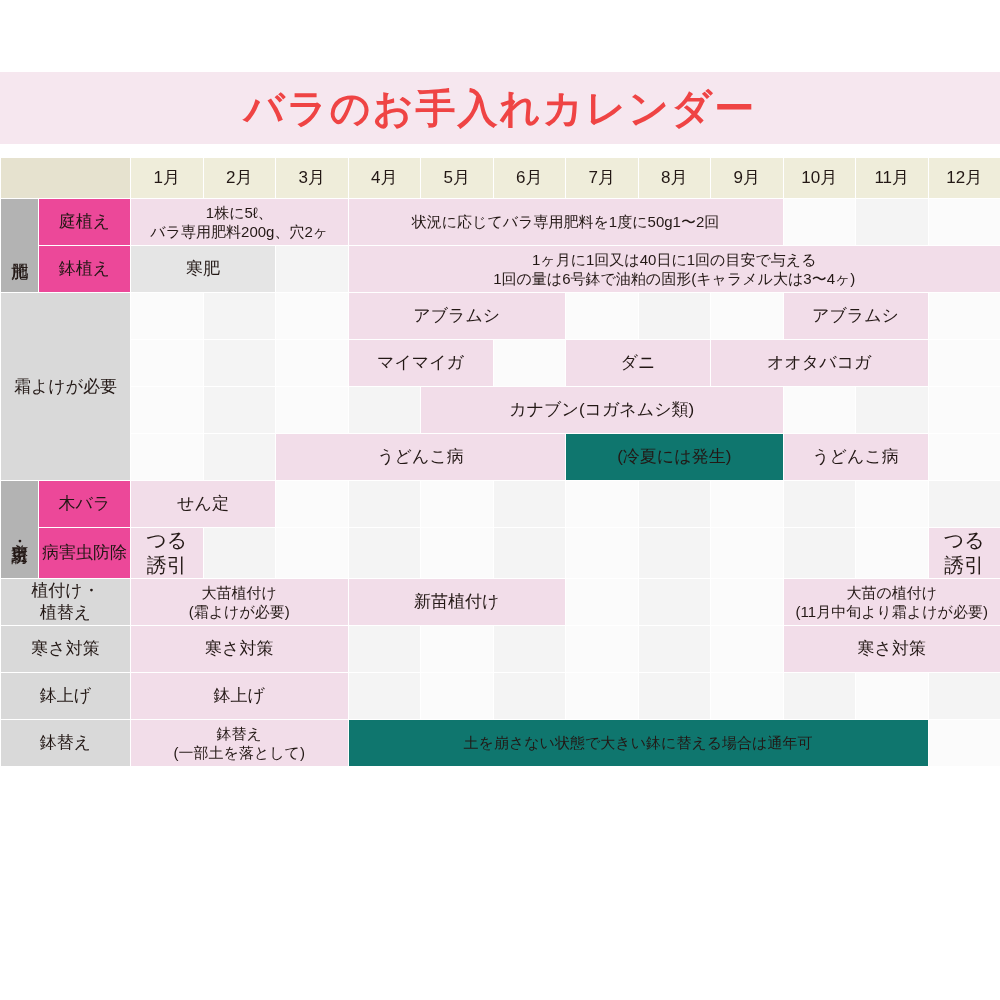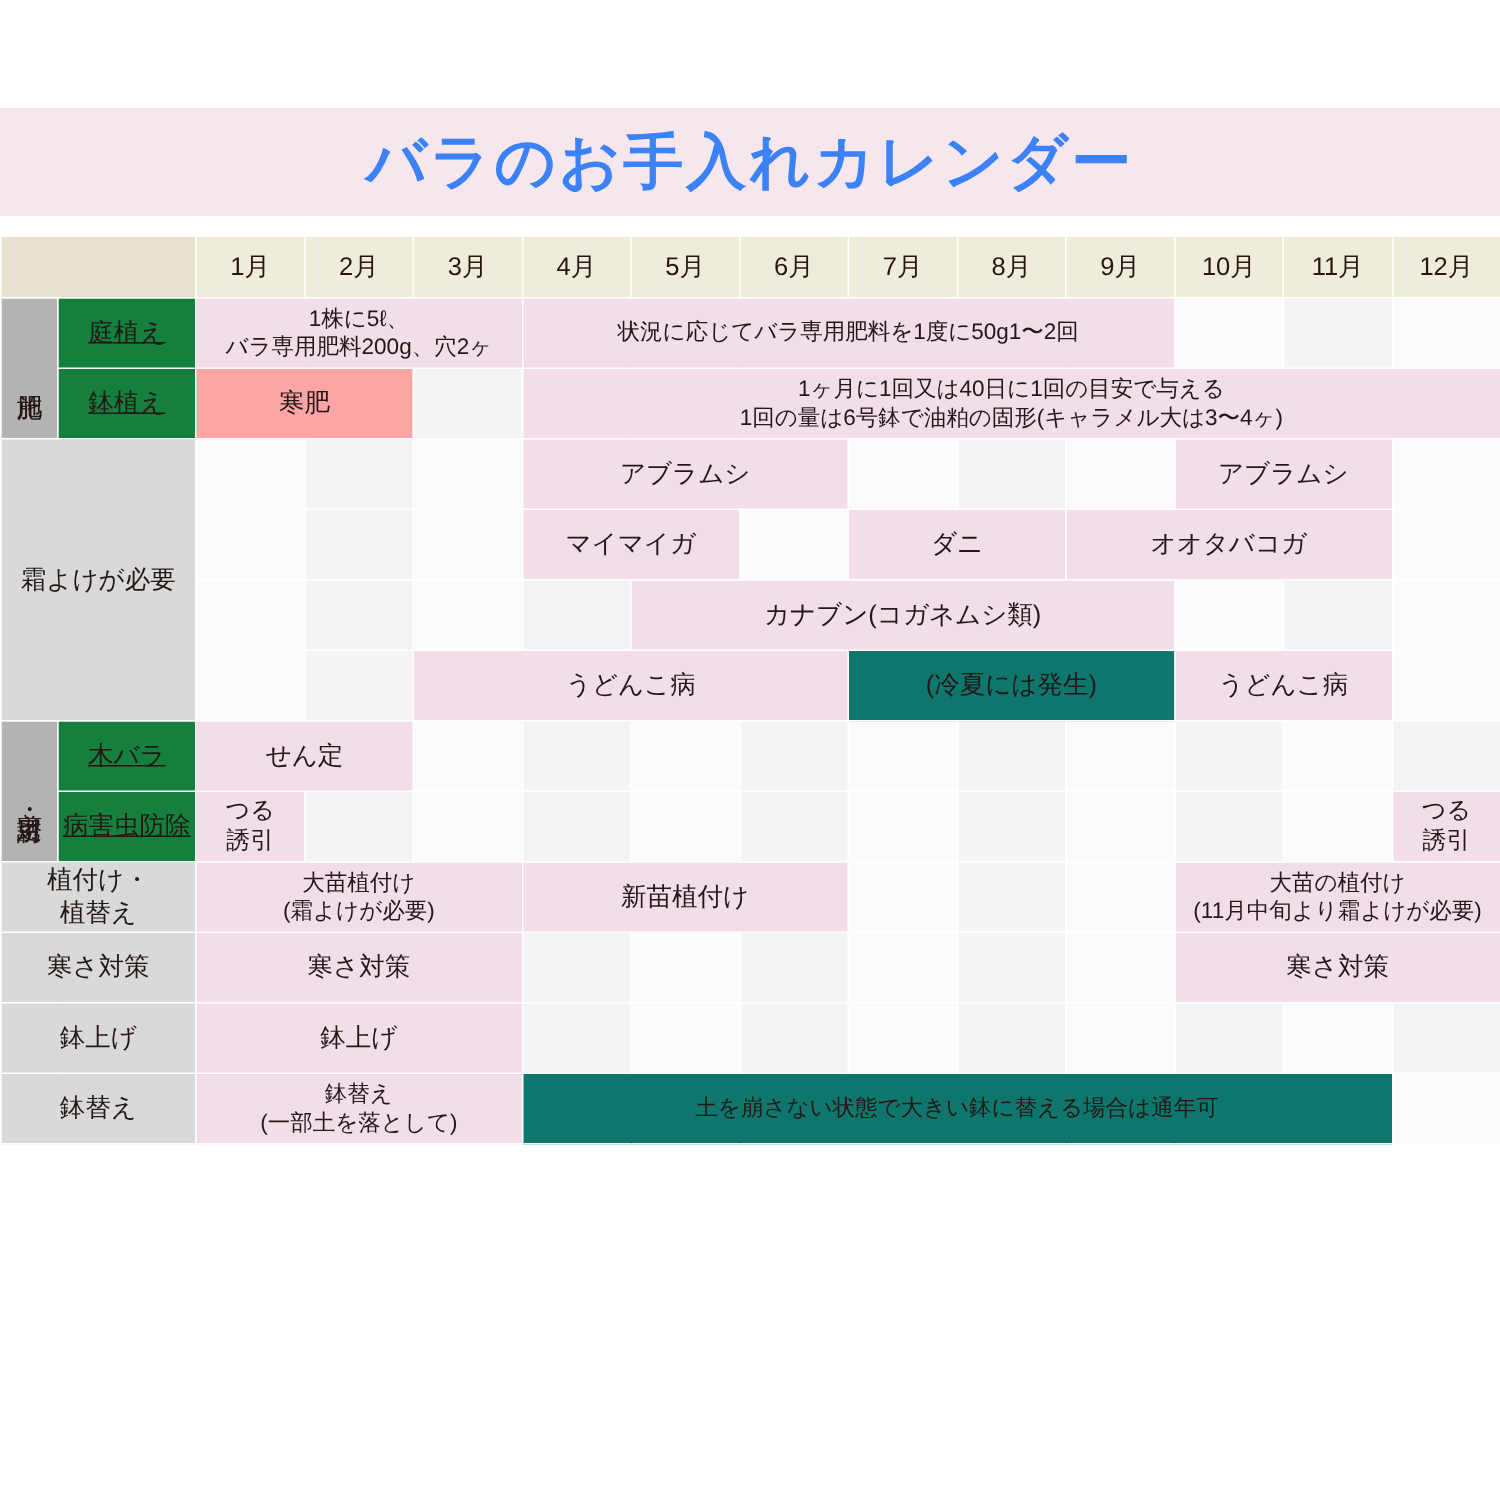--- a/index.html
+++ b/index.html
@@ -30,21 +30,21 @@
     position: absolute;
     left: 0;
     top: 72px;
     width: 1000px;
     height: 60px;
     line-height: 72px;
     text-align: center;
     font-size: 40px;
     font-weight: bold;
     letter-spacing: 2px;
-    color: #3b82f6;
+    color: #ef4444;
   }
   
   .cal {
     position: absolute;
     left: 0;
     top: 157px;
     width: 1000px;
     border-collapse: collapse;
     table-layout: fixed;
   }
@@ -74,45 +74,44 @@
     font-size: 17px;
     width: 38px;
   }
   .grp-vert {
     writing-mode: vertical-rl;
     text-orientation: upright;
     letter-spacing: 1px;
     display: inline-block;
   }
   .sub {
-    background: #15803d;
+    background: #ec4899;
     font-size: 17px;
-    text-decoration: underline;
   }
   .lbl-wide {
     background: #d9d9d9;
     font-size: 18px;
   }
   
   .c {
     background: #fbfbfb;
     height: 46px;
   }
   .c.alt {
     background: #f4f4f4;
   }
   .p1 { background: #0f766e; }
   .p2 { background: #f2dde9; }
-  .p3 { background: #fca5a5; }
+  .p3 { background: #e5e5e5; }
   .txt {
     white-space: nowrap;
   }
   .txt.small { font-size: 15px; }
   .two-line { line-height: 1.3; }
-  .vnarrow { font-size: 16px; line-height: 1.25; }
+  .vnarrow { font-size: 20px; line-height: 1.25; }
 </style>
 </head>
 <body>
 
 <div id="page">
 
   <div class="title-band"></div>
   <div class="title-text">バラのお手入れカレンダー</div>
 
   <table class="cal">

